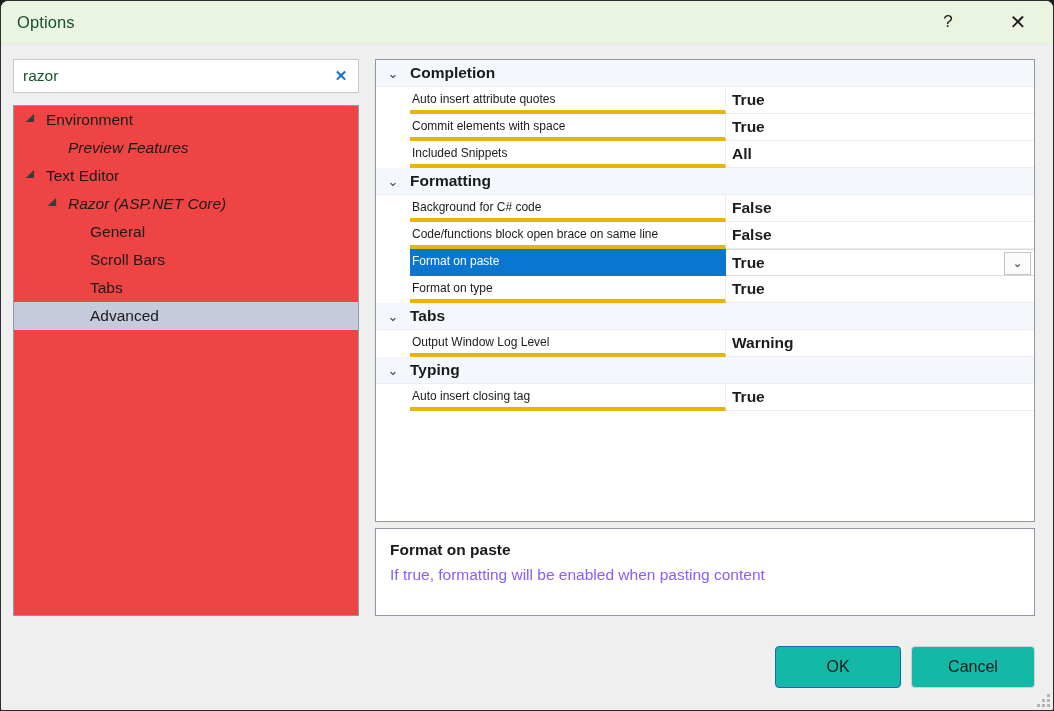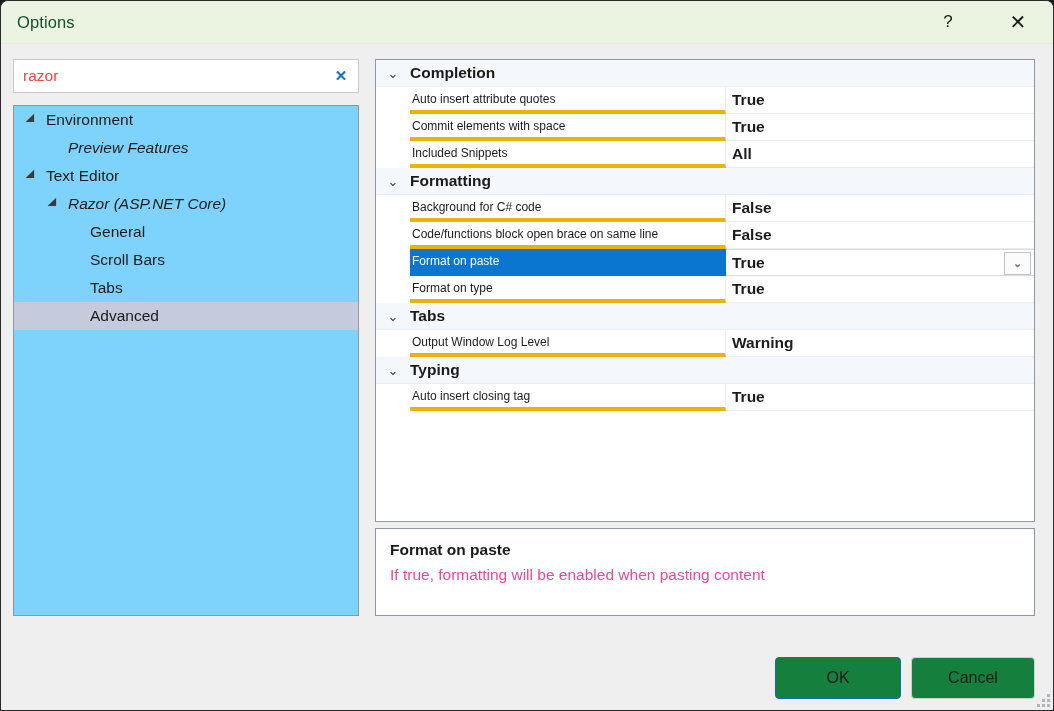--- a/index.html
+++ b/index.html
@@ -62,39 +62,39 @@
   }
   #search-input {
     position: absolute;
     left: 0; top: 0;
     width: 310px; height: 32px;
     padding: 0 8px 0 9px;
     border: none; outline: none;
     background: transparent;
     font-family: "Liberation Sans", sans-serif;
     font-size: 15.5px;
-    color: #ef4444;
+    color: #14532d;
   }
   #clear-btn {
     position: absolute;
     right: 2px; top: 2px;
     width: 30px; height: 28px;
     display: flex; align-items: center; justify-content: center;
     background: transparent; border: none; cursor: default;
     color: #1272c4;
     font-size: 15px; font-weight: bold;
     font-family: "Liberation Sans", sans-serif;
   }
 
   
   #tree-panel {
     position: absolute;
     left: 12px; top: 104px;
     width: 346px; height: 511px;
-    background: #7dd3fc;
+    background: #ef4444;
     border: 1px solid #9098a4;
     overflow: hidden;
   }
   .tree-item {
     position: relative;
     height: 28px;
     display: flex; align-items: center;
     font-size: 15.5px;
     color: #1b1b1b;
     cursor: default;
@@ -199,34 +199,33 @@
     left: 374px; top: 527px;
     width: 660px; height: 88px;
     background: #ffffff;
     border: 1px solid #9098a4;
     padding: 12px 14px;
   }
   #desc-title {
     font-size: 15.5px; font-weight: bold; color: #1b1b1b;
     margin-bottom: 7px;
   }
-  #desc-body { font-size: 15.5px; color: #ec4899; }
+  #desc-body { font-size: 15.5px; color: #8b5cf6; }
 
   
   .footer-btn {
     position: absolute;
     top: 645px;
     height: 42px;
-    background: #15803d;
+    background: #14b8a6;
     border-radius: 4px;
     font-family: "Liberation Sans", sans-serif;
     font-size: 16px;
     color: #1b1b1b;
     cursor: default;
-    margin-top: 11px;
   }
   #ok-btn { left: 774px; width: 126px; border: 1px solid #0f6cbd; }
   #cancel-btn { left: 910px; width: 124px; border: 1px solid #d0d0d4; }
 
   
   #resize-grip {
     position: absolute;
     right: 3px; bottom: 3px;
     width: 13px; height: 13px;
   }

